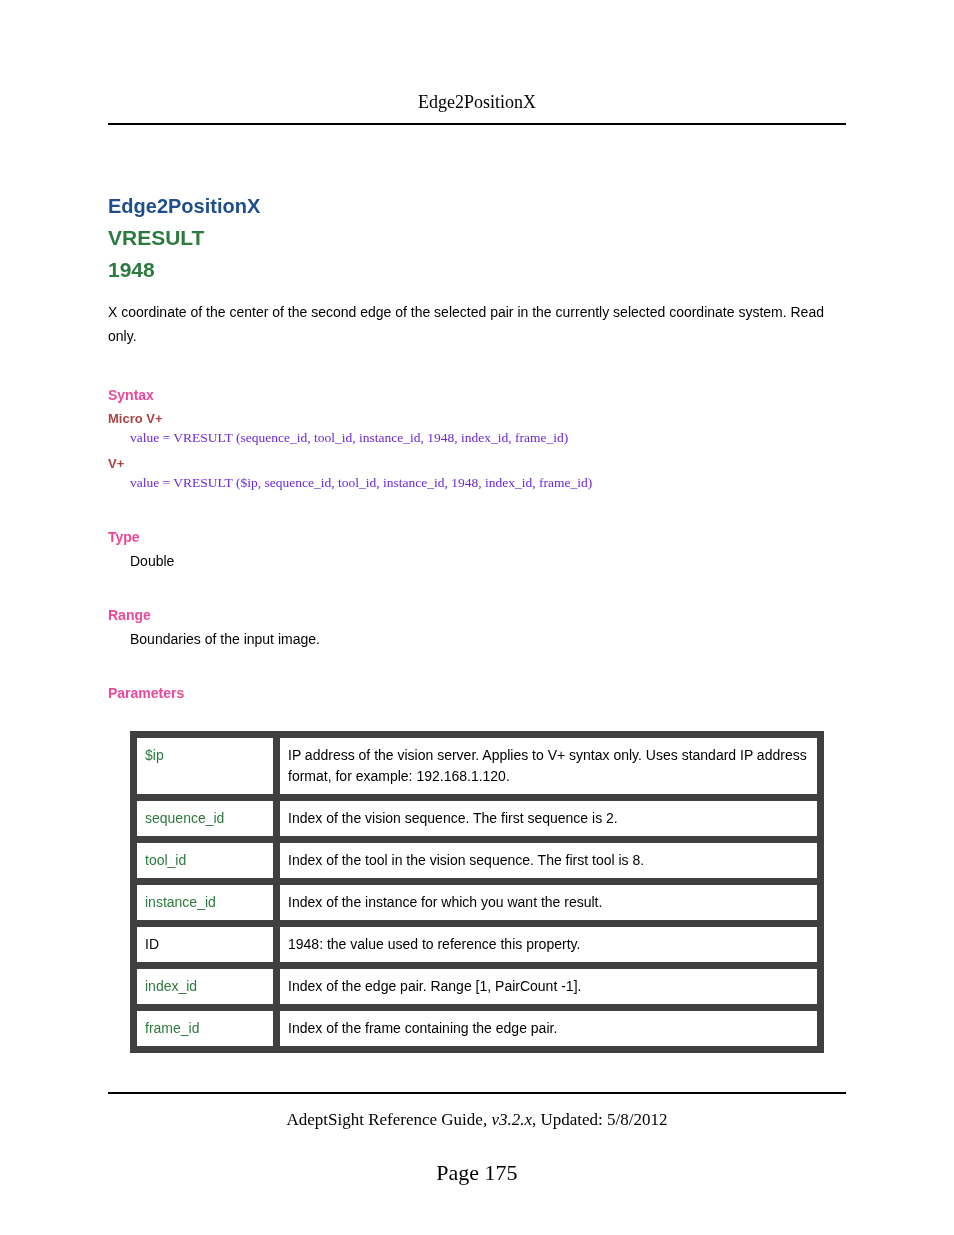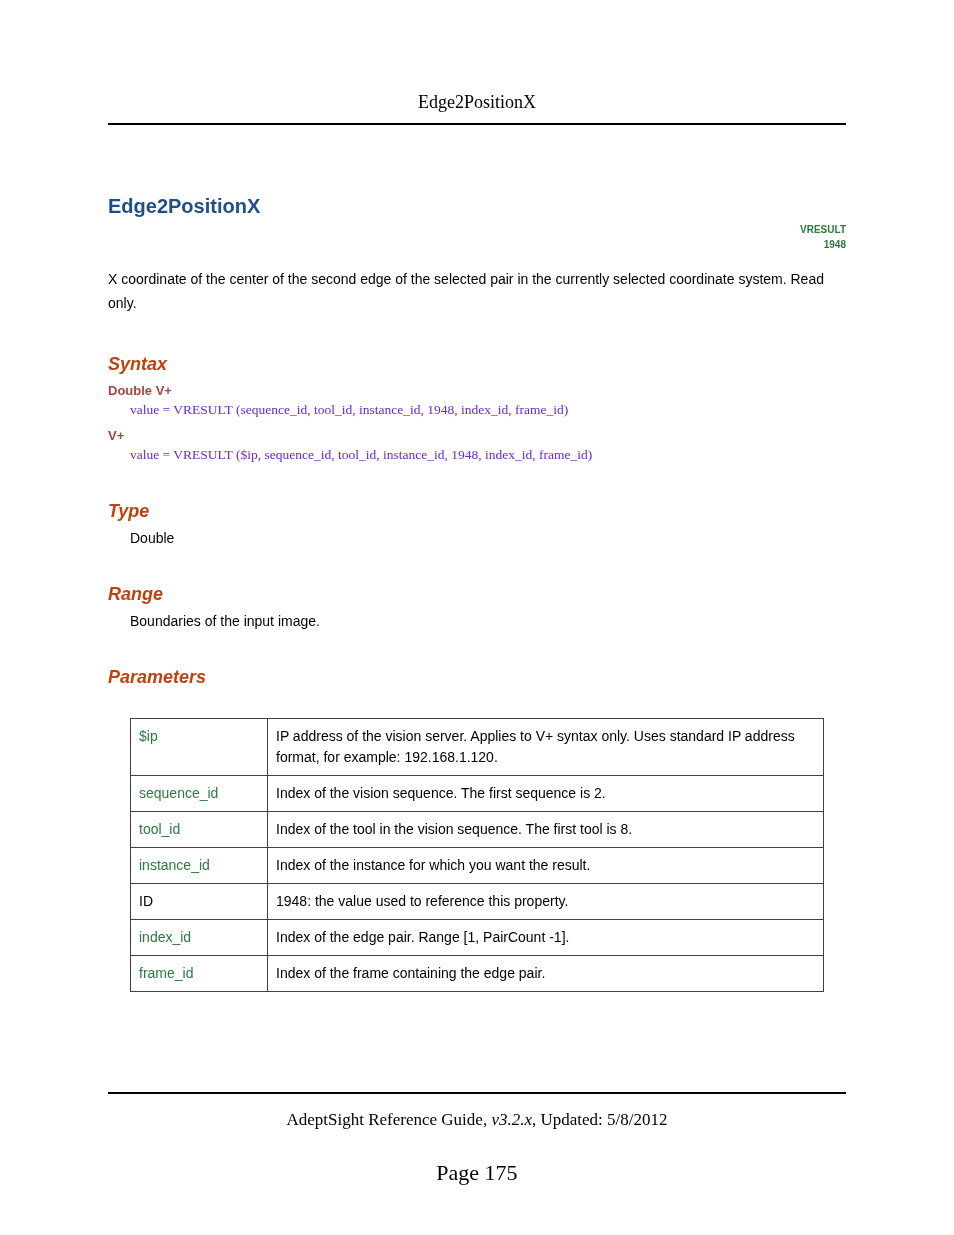--- a/index.html
+++ b/index.html
@@ -27,39 +27,37 @@
     .content {
       padding-top: 70px;
     }
     h1.title {
       color: #1f4e8c;
       font-size: 20px;
       font-weight: bold;
       margin: 0;
     }
     .tag-block {
-      text-align: right;
       color: #2d7a3e;
       font-weight: bold;
-      font-size: 10px;
+      font-size: 21px;
       line-height: 1.5;
       margin-top: 4px;
       margin-bottom: 16px;
     }
     .description {
       font-size: 14px;
       line-height: 1.7;
     }
     h3.section {
-      color: #c2410c;
-      font-size: 18px;
+      color: #ec4899;
+      font-size: 14px;
       font-weight: bold;
       margin-top: 38px;
       margin-bottom: 8px;
-      font-style: italic;
     }
     h4.subsection {
       color: #a94442;
       font-size: 13px;
       font-weight: bold;
       margin-top: 6px;
       margin-bottom: 4px;
     }
     .code {
       font-family: Liberation Serif, serif;
@@ -73,21 +71,21 @@
       font-size: 14px;
       margin-top: 0;
     }
     table.params {
       border-collapse: collapse;
       width: 94%;
       margin-left: 22px;
       margin-top: 30px;
     }
     table.params td {
-      border: 1px solid #404040;
+      border: 7px solid #404040;
       padding: 7px 8px;
       vertical-align: top;
       font-size: 14px;
       line-height: 1.5;
     }
     table.params td.param-name {
       color: #2d7a3e;
       font-family: Verdana, sans-serif;
       width: 120px;
     }
@@ -126,21 +124,21 @@
     <h1 class="title">Edge2PositionX</h1>
 
     <div class="tag-block">
       <div>VRESULT</div>
       <div>1948</div>
     </div>
 
     <div class="description">X coordinate of the center of the second edge of the selected pair in the currently selected coordinate system. Read only.</div>
 
     <h3 class="section">Syntax</h3>
-    <h4 class="subsection">Double V+</h4>
+    <h4 class="subsection">Micro V+</h4>
     <div class="code">value = VRESULT (sequence_id, tool_id, instance_id, 1948, index_id, frame_id)</div>
     <h4 class="subsection">V+</h4>
     <div class="code">value = VRESULT ($ip, sequence_id, tool_id, instance_id, 1948, index_id, frame_id)</div>
 
     <h3 class="section">Type</h3>
     <div class="body-text">Double</div>
 
     <h3 class="section">Range</h3>
     <div class="body-text">Boundaries of the input image.</div>
 

